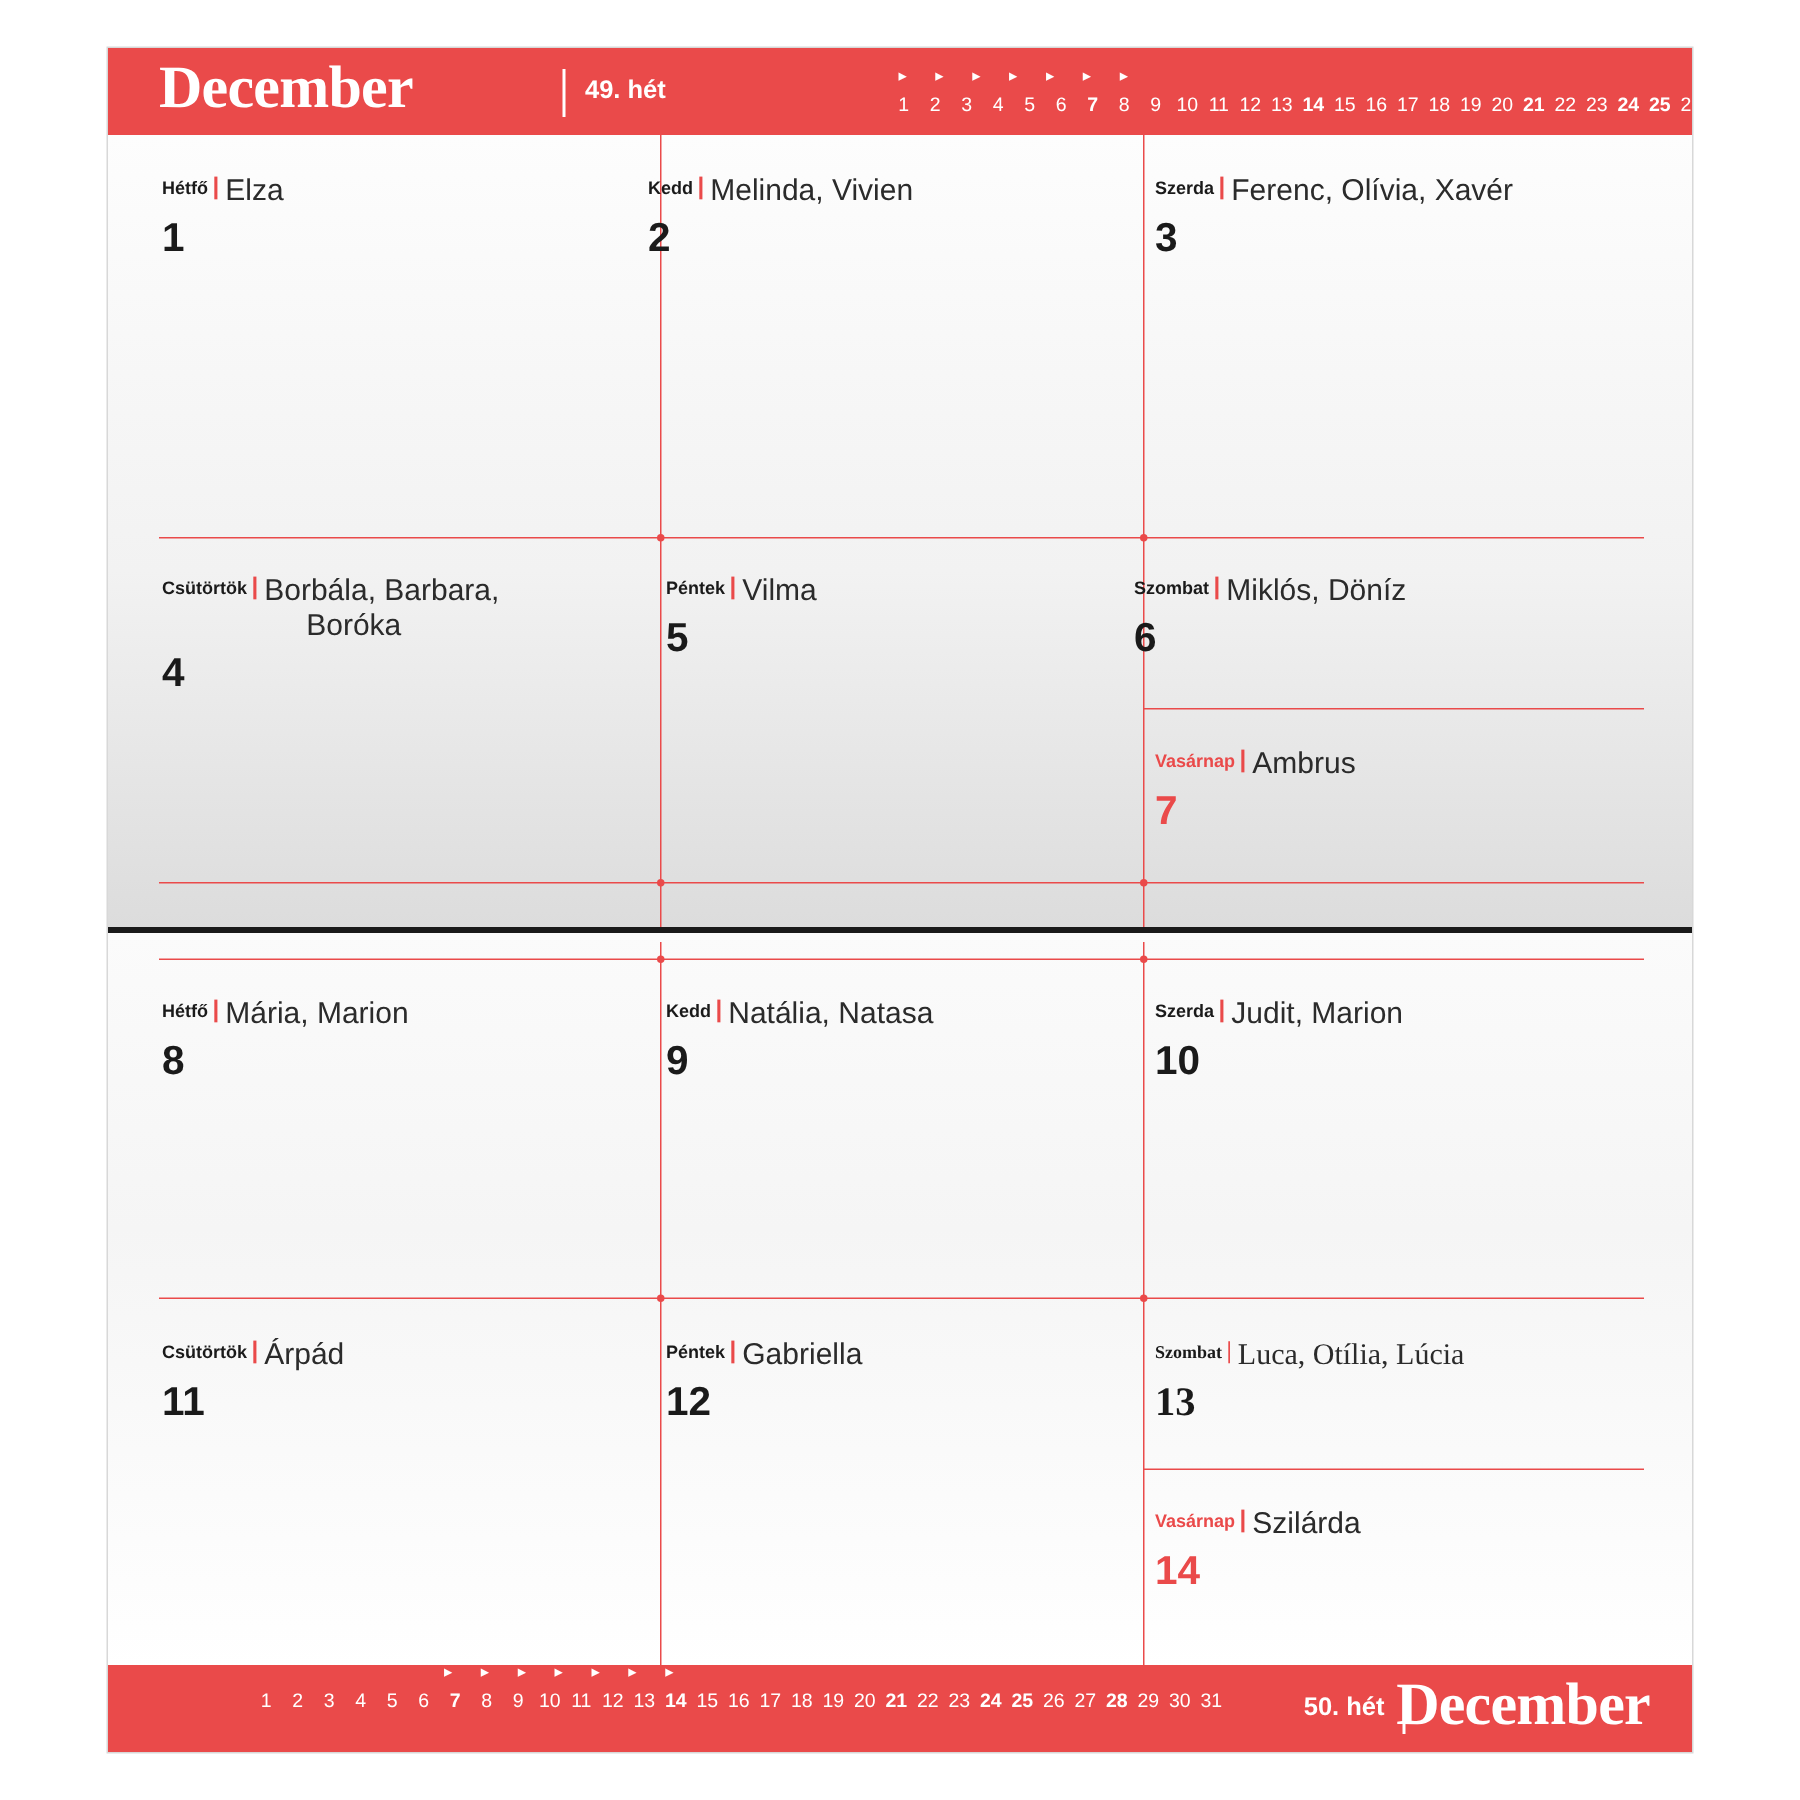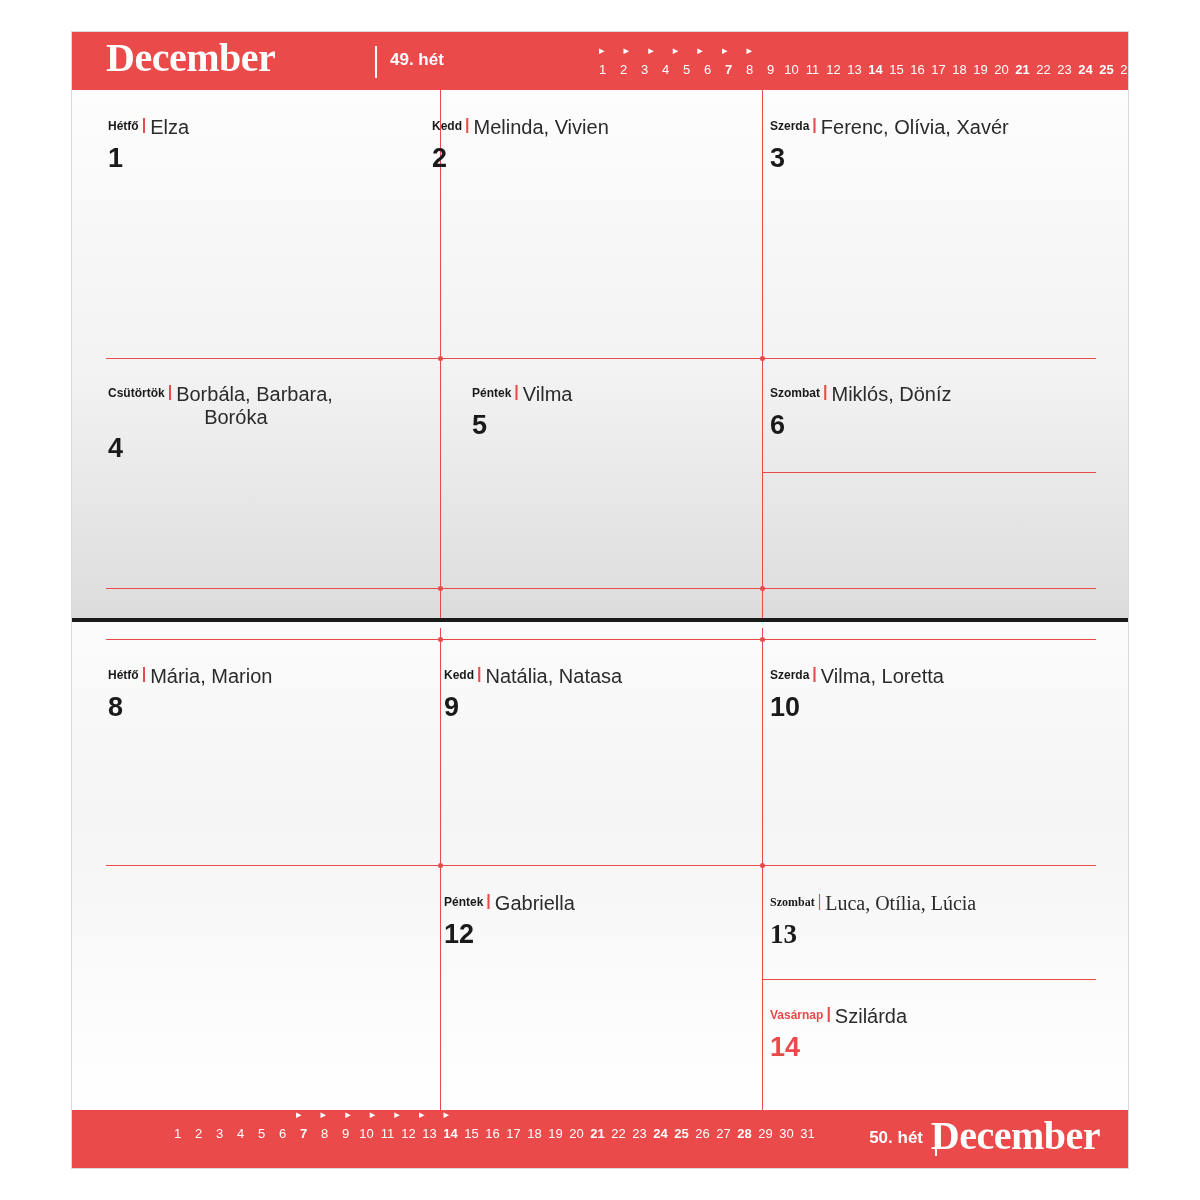--- a/index.html
+++ b/index.html
@@ -168,34 +168,40 @@
       <div class="num">3</div>
     </div>
 
     <div class="cell" style="left:36px;top:293px;width:330px;">
       <div class="nameline">
         <span class="dayname">Csütörtök</span><span class="pipe">|</span><span class="names"><span>Borbála, Barbara,</span><span class="l2">Boróka</span></span>
       </div>
       <div class="num">4</div>
     </div>
 
-    <div class="cell" style="left:372px;top:293px;width:310px;margin-left:28px;">
+    <div class="cell" style="left:372px;top:293px;width:310px;">
       <div class="nameline">
         <span class="dayname">Péntek</span><span class="pipe">|</span><span class="names">Vilma</span>
       </div>
       <div class="num">5</div>
     </div>
 
-    <div class="cell" style="left:698px;top:293px;width:320px;">
+    <div class="cell" style="left:684px;top:293px;width:320px;">
       <div class="nameline">
         <span class="dayname">Szombat</span><span class="pipe">|</span><span class="names">Miklós, Döníz</span>
       </div>
       <div class="num">6</div>
     </div>
 
+    <div class="cell sunday" style="left:698px;top:408px;width:320px;">
+      <div class="nameline">
+        <span class="dayname">Vasárnap</span><span class="pipe">|</span><span class="names">Ambrus</span>
+      </div>
+      <div class="num">7</div>
+    </div>
   </div>
 
   <div class="gap"></div>
 
   <div class="half lower">
     <div class="vsep" style="left:368px;top:6px;height:486px;"></div>
     <div class="vsep" style="left:690px;top:6px;height:486px;"></div>
 
     <div class="hsep" style="left:34px;top:17px;width:990px;"></div>
     <div class="hsep" style="left:34px;top:243px;width:990px;"></div>
@@ -214,25 +220,31 @@
 
     <div class="cell" style="left:372px;top:43px;width:310px;">
       <div class="nameline">
         <span class="dayname">Kedd</span><span class="pipe">|</span><span class="names">Natália, Natasa</span>
       </div>
       <div class="num">9</div>
     </div>
 
     <div class="cell" style="left:698px;top:43px;width:320px;">
       <div class="nameline">
-        <span class="dayname">Szerda</span><span class="pipe">|</span><span class="names">Vilma, Loretta</span>
+        <span class="dayname">Szerda</span><span class="pipe">|</span><span class="names">Judit, Marion</span>
       </div>
       <div class="num">10</div>
     </div>
 
+    <div class="cell" style="left:36px;top:270px;width:320px;">
+      <div class="nameline">
+        <span class="dayname">Csütörtök</span><span class="pipe">|</span><span class="names">Árpád</span>
+      </div>
+      <div class="num">11</div>
+    </div>
 
     <div class="cell" style="left:372px;top:270px;width:310px;">
       <div class="nameline">
         <span class="dayname">Péntek</span><span class="pipe">|</span><span class="names">Gabriella</span>
       </div>
       <div class="num">12</div>
     </div>
 
     <div class="cell" style="left:698px;top:270px;width:320px;font-family:Liberation Serif, serif;">
       <div class="nameline">

